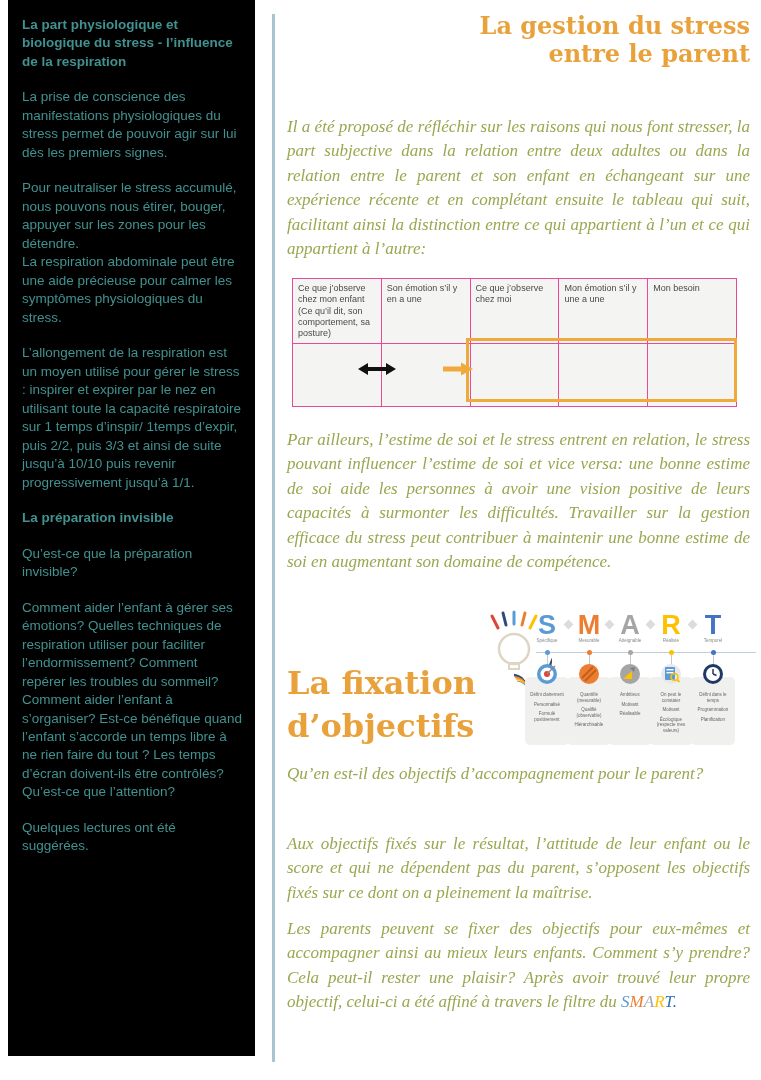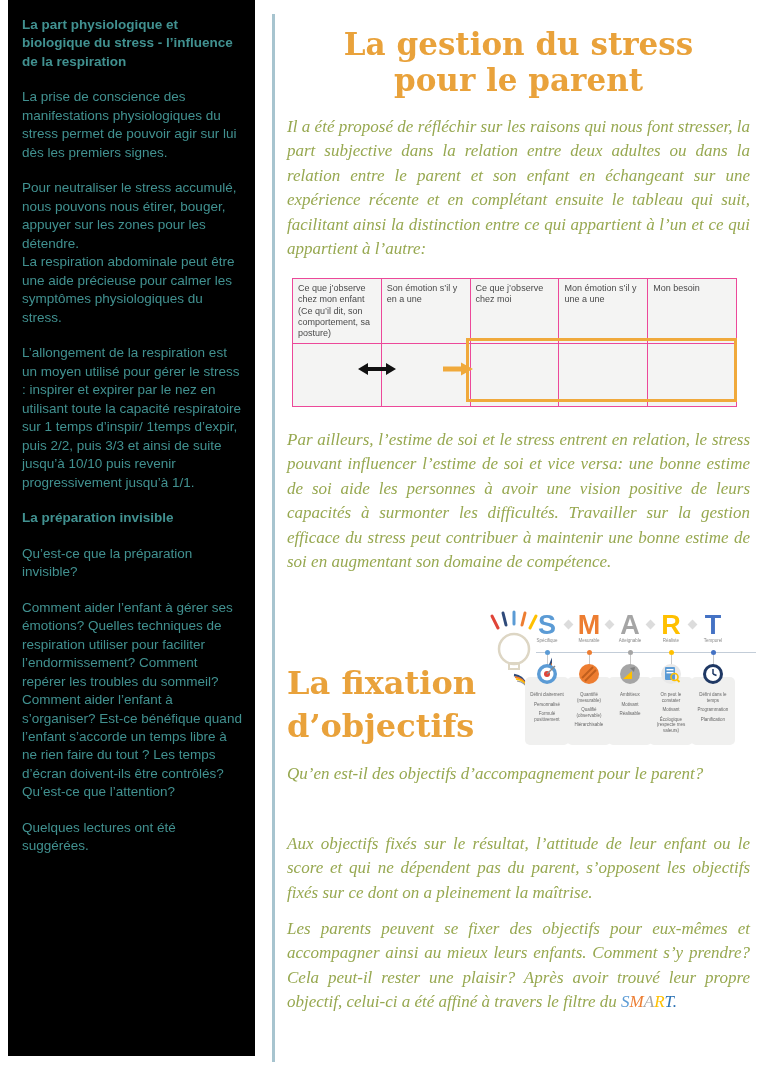--- a/index.html
+++ b/index.html
@@ -12,22 +12,22 @@
              background:#000000; padding:16px 12px 0 14px; color:#419190;
              font-size:13.5px; line-height:1.37; }
   .sb-heading { font-weight:bold; margin-bottom:17px; }
   .sb-para { margin-bottom:17px; white-space:pre-line; }
 
   
   .divider { position:absolute; left:272px; top:14px; width:3px; height:1048px;
              background:#a7c4cf; }
 
   
-  .main-title { position:absolute; left:287px; top:26px; width:463px; text-align:center;
-                font-family:"DejaVu Serif", serif; font-weight:bold; font-size:31px;
+  .main-title { position:absolute; left:287px; top:12px; width:463px; text-align:right;
+                font-family:"DejaVu Serif", serif; font-weight:bold; font-size:24px;
                 line-height:1.17; color:#e9a23b; }
   .body-para { position:absolute; left:287px; width:463px; text-align:justify;
                font-family:"Liberation Serif", serif; font-size:17px; line-height:1.44;
                color:#97a850;font-style:italic; }
   .p1 { top:115px; }
   .p2 { top:428px; }
   .p3 { top:762px; }
   .p4 { top:832px; }
   .p5 { top:917px; }
 
@@ -79,21 +79,21 @@
     <div class="sb-heading">La préparation invisible</div>
     <div class="sb-para">Qu’est-ce que la préparation invisible?</div>
     <div class="sb-para">Comment aider l’enfant à gérer ses émotions? Quelles techniques de respiration utiliser pour faciliter l’endormissement? Comment repérer les troubles du sommeil? Comment aider l’enfant à s’organiser? Est-ce bénéfique quand l’enfant s’accorde un temps libre à ne rien faire du tout ? Les temps d’écran doivent-ils être contrôlés? Qu’est-ce que l’attention?</div>
     <div class="sb-para">Quelques lectures ont été suggérées.</div>
   </div>
 
   <div class="divider"></div>
 
   <div class="main-title">
     <div>La gestion du stress</div>
-    <div>pour le parent</div>
+    <div>entre le parent</div>
   </div>
 
   <div class="body-para p1">Il a été proposé de réfléchir sur les raisons qui nous font stresser, la part subjective dans la relation entre deux adultes ou dans la relation entre le parent et son enfant en échangeant sur une expérience récente et en complétant ensuite le tableau qui suit, facilitant ainsi la distinction entre ce qui appartient à l’un et ce qui appartient à l’autre:</div>
 
   <div class="table-wrap">
     <table class="obs">
       <tbody>
           <tr class="hdr">
         <td>Ce que j’observe chez mon enfant (Ce qu’il dit, son comportement, sa posture)</td>
         <td>Son émotion s’il y en a une</td>

